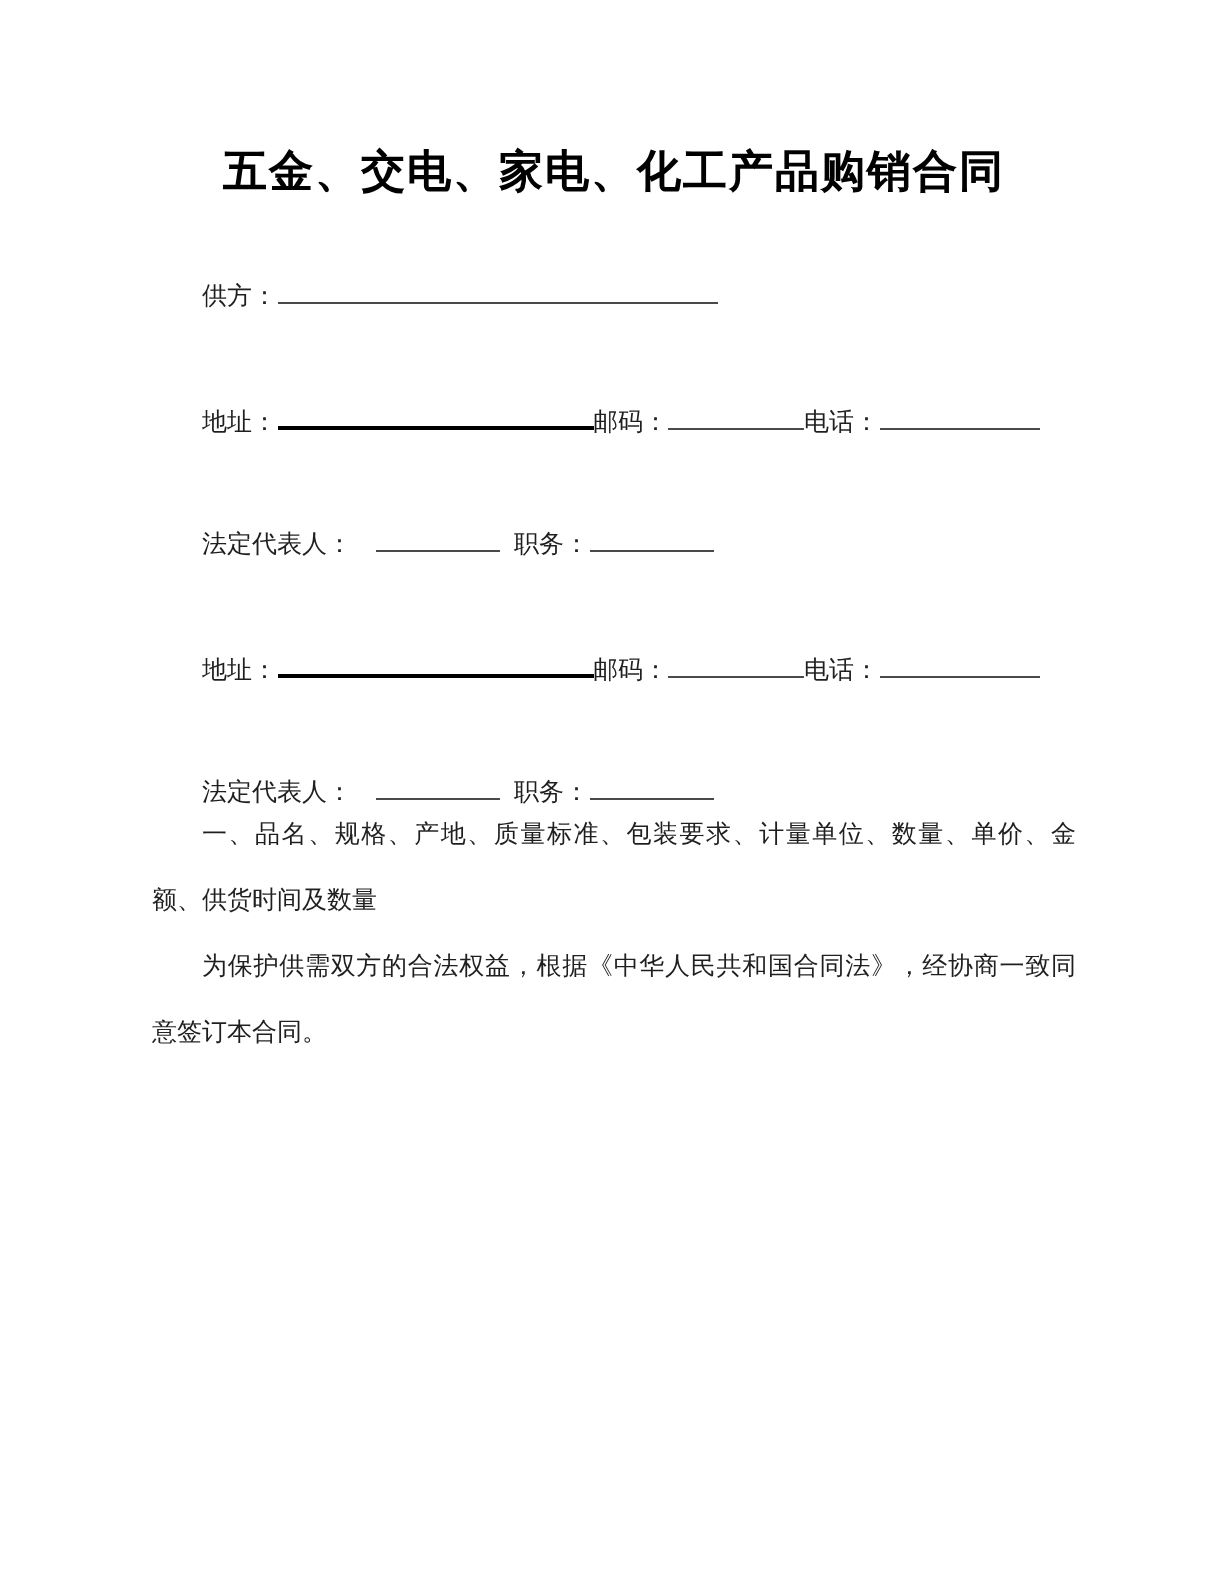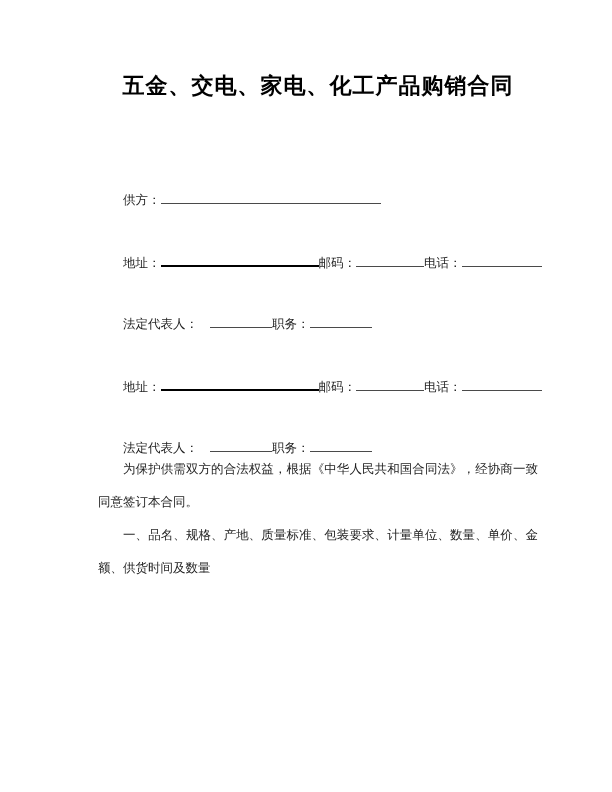--- a/index.html
+++ b/index.html
@@ -12,42 +12,42 @@
     height: 792px;
     font-family: "Liberation Serif", "DejaVu Serif", serif;
     font-size: 12.5px;
     color: #1f1f1f;
     overflow: hidden;
   }
   .page {
     box-sizing: border-box;
     width: 612px;
     height: 792px;
-    padding: 73px 74px 0 98px;
+    padding: 73px 74px 0 76px;
     background: #ffffff;
   }
   .doc-title {
     margin: 0;
     font-family: "Liberation Sans", "DejaVu Sans", sans-serif;
     font-weight: bold;
     font-size: 22px;
     line-height: 26px;
     letter-spacing: 1px;
     text-align: center;
     color: #000000;
     white-space: nowrap;
   }
   .row {
     padding-left: 25px;
     height: 14px;
     line-height: 14px;
     white-space: nowrap;
   }
   .row-first {
-    margin-top: 92px;
+    margin-top: 40px;
   }
   .row + .row {
     margin-top: 48px;
   }
   .lbl {
     color: #1f1f1f;
   }
   .u {
     display: inline-block;
     height: 12px;
@@ -59,21 +59,21 @@
     border-bottom: 2px solid #000000;
   }
   .u-name  { width: 220px; }
   .u-addr  { width: 158px; }
   .u-post  { width: 68px; }
   .u-phone { width: 80px; }
   .u-rep   { width: 62px; }
   .u-pos   { width: 62px; }
   .gap8  { }
   .gap12 { margin-left: 12px; }
-  .gap7  { }
+  .gap7  { margin-left: 7px; }
   p.body-par {
     margin: 0;
     line-height: 33px;
     text-align: justify;
     text-indent: 2em;
     color: #1f1f1f;
   }
   .preamble { margin-top: 31px; }
   .clause   { margin-top: 29px; }
 </style>
@@ -88,17 +88,17 @@
 
   <div class="row"><span class="lbl">地址：</span><span class="u u-bold u-addr"></span><span class="lbl gap8">邮码：</span><span class="u u-post"></span><span class="lbl gap8">电话：</span><span class="u u-phone"></span></div>
 
   <div class="row"><span class="lbl">法定代表人：</span><span class="u u-rep gap12"></span><span class="lbl gap7">职务：</span><span class="u u-pos"></span></div>
 
 
   <div class="row"><span class="lbl">地址：</span><span class="u u-bold u-addr"></span><span class="lbl gap8">邮码：</span><span class="u u-post"></span><span class="lbl gap8">电话：</span><span class="u u-phone"></span></div>
 
   <div class="row"><span class="lbl">法定代表人：</span><span class="u u-rep gap12"></span><span class="lbl gap7">职务：</span><span class="u u-pos"></span></div>
 
+  <p class="body-par clause">一、品名、规格、产地、质量标准、包装要求、计量单位、数量、单价、金额、供货时间及数量</p>
+
   <p class="body-par preamble">为保护供需双方的合法权益，根据《中华人民共和国合同法》，经协商一致同意签订本合同。</p>
-
-  <p class="body-par clause">一、品名、规格、产地、质量标准、包装要求、计量单位、数量、单价、金额、供货时间及数量</p>
 
 </div>
 
 </body></html>

